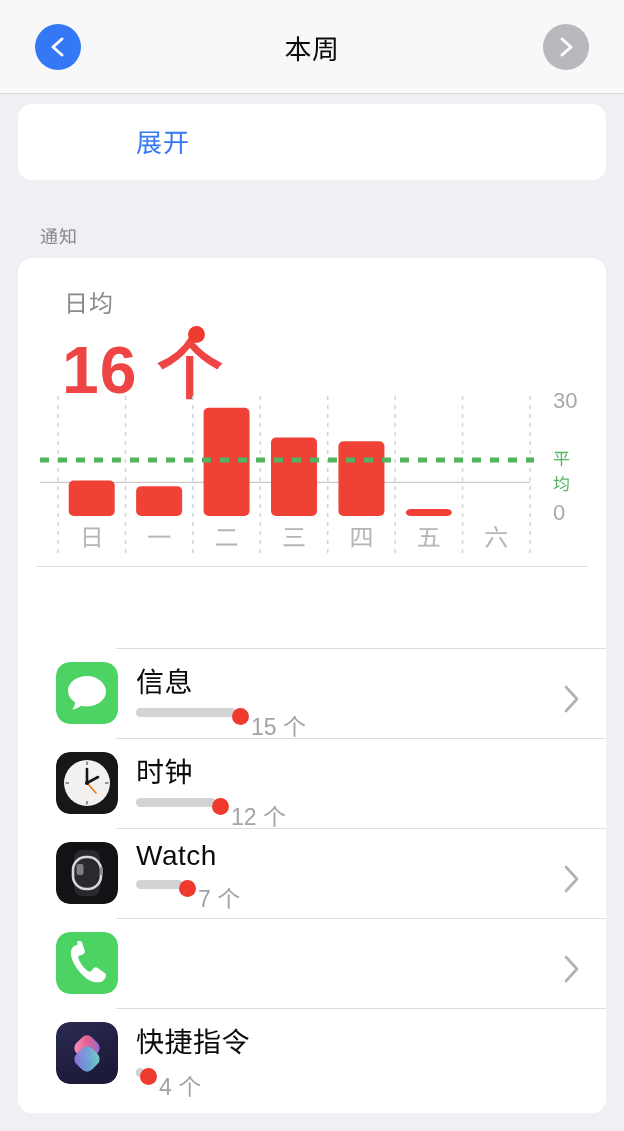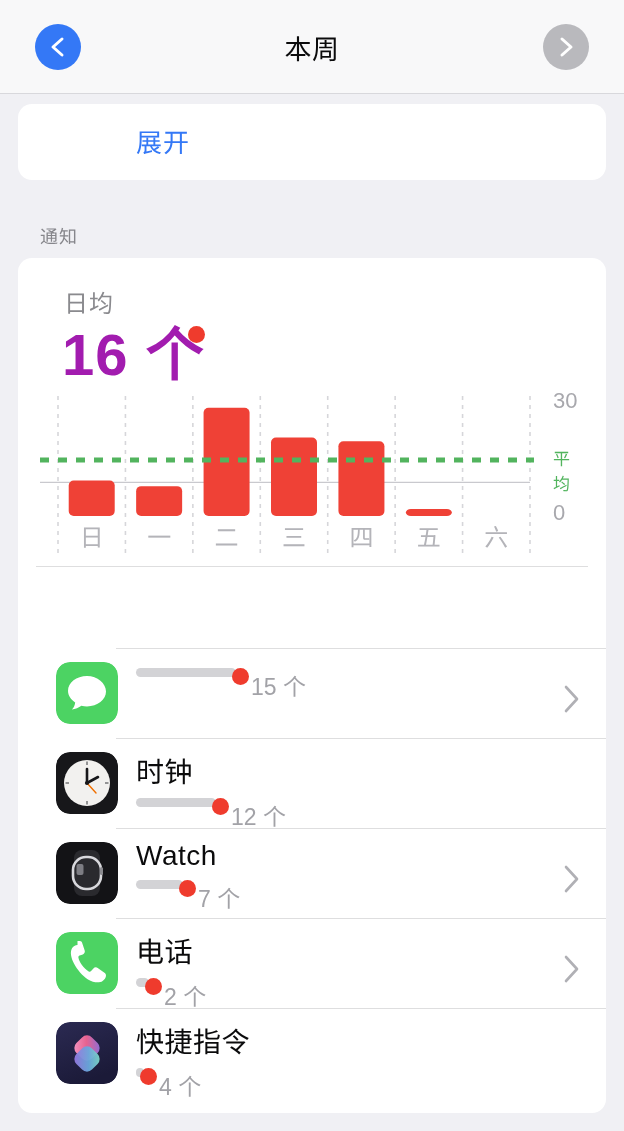--- a/index.html
+++ b/index.html
@@ -49,22 +49,22 @@
   }
 
   .card-main{top:258px;height:855px;padding-left:28px;}
 
   
   .sum-label{
     position:absolute;left:46px;top:26px;
     font-size:24px;color:#8a8a8e;letter-spacing:1px;
   }
   .sum-value{
-    position:absolute;left:44px;top:50px;
-    font-size:58px;font-weight:700;color:#a21caf;letter-spacing:1px;
+    position:absolute;left:44px;top:58px;
+    font-size:66px;font-weight:700;color:#ef4444;letter-spacing:1px;
     white-space:nowrap;
   }
   .sum-dot{
     position:absolute;left:170px;top:68px;
     width:17px;height:17px;border-radius:50%;background:#ef3b2d;
   }
   .compare{
     position:absolute;right:32px;top:96px;
     display:flex;align-items:center;gap:8px;
     font-size:26px;color:#8a8a8e;white-space:nowrap;
@@ -192,20 +192,21 @@
   <div class="chart-divider"></div>
 
   <div class="app-list" id="app-list">
       <div class="app-row">
         <div class="row-sep"></div>
         <div class="app-icon"><svg width="62" height="62" viewBox="0 0 62 62">
         <rect width="62" height="62" rx="14" fill="#4cd363"></rect>
         <path d="M31 14c-10.5 0-19 6.6-19 14.8 0 4.7 2.8 8.9 7.2 11.6 -.3 2.8-1.6 5.4-3.4 7.2 3.6-.5 7-1.9 9.6-3.8 1.8.4 3.7.6 5.6.6 10.5 0 19-6.6 19-14.8S41.5 14 31 14z" fill="#ffffff"></path>
       </svg></div>
         <div class="app-body">
+          <div class="app-name">信息</div>
           <div class="meter-row">
             <div class="meter-track" style="width: 100px;"></div>
             <div class="meter-dot"></div>
             <div class="meter-count">15 个</div>
           </div>
         </div>
         <div class="chevron-right"><svg width="17" height="30" viewBox="0 0 17 30">
             <polyline points="3,3 14,15 3,27" fill="none" stroke="#b0b0b5" stroke-width="2.6" stroke-linecap="round" stroke-linejoin="round"></polyline>
           </svg></div>
       </div>
@@ -254,28 +255,20 @@
         <div class="chevron-right"><svg width="17" height="30" viewBox="0 0 17 30">
             <polyline points="3,3 14,15 3,27" fill="none" stroke="#b0b0b5" stroke-width="2.6" stroke-linecap="round" stroke-linejoin="round"></polyline>
           </svg></div>
       </div>
       <div class="app-row">
         <div class="row-sep"></div>
         <div class="app-icon"><svg width="62" height="62" viewBox="0 0 62 62">
         <rect width="62" height="62" rx="14" fill="#4cd363"></rect>
         <path d="M21.5 13c-2.2 0-4.4 1.4-5.6 3.6 -2 3.6-.9 9.4 2.2 15.2 3.1 5.8 8.3 12.2 13.9 15.6 5.6 3.4 11.4 3.8 14.6 1.5 2.1-1.5 3.4-3.6 3.4-5.5 0-1-.4-1.8-1.2-2.4l-7.1-5.1c-1.4-1-3.2-.8-4.3.5l-2.3 2.6c-.6.7-1.6.9-2.4.4 -2.2-1.3-4.8-3.7-6.8-6.4 -1.9-2.6-3.2-5.4-3.5-7.4 -.1-.9.4-1.7 1.2-2l3.2-1.2c1.6-.6 2.4-2.3 1.9-3.9l-2.6-7.8c-.3-1-1.1-1.6-2.1-1.7 -.8 0-1.6 0-2.5 0z" fill="#ffffff"></path>
       </svg></div>
-        <div class="app-body">
-          <div class="app-name">电话</div>
-          <div class="meter-row">
-            <div class="meter-track" style="width: 13px;"></div>
-            <div class="meter-dot"></div>
-            <div class="meter-count">2 个</div>
-          </div>
-        </div>
         <div class="chevron-right"><svg width="17" height="30" viewBox="0 0 17 30">
             <polyline points="3,3 14,15 3,27" fill="none" stroke="#b0b0b5" stroke-width="2.6" stroke-linecap="round" stroke-linejoin="round"></polyline>
           </svg></div>
       </div>
       <div class="app-row">
         <div class="row-sep"></div>
         <div class="app-icon"><svg width="62" height="62" viewBox="0 0 62 62">
         <defs>
           <linearGradient id="sc-bg" x1="0" y1="0" x2="0.4" y2="1">
             <stop offset="0%" stop-color="#2b2a52"></stop>

